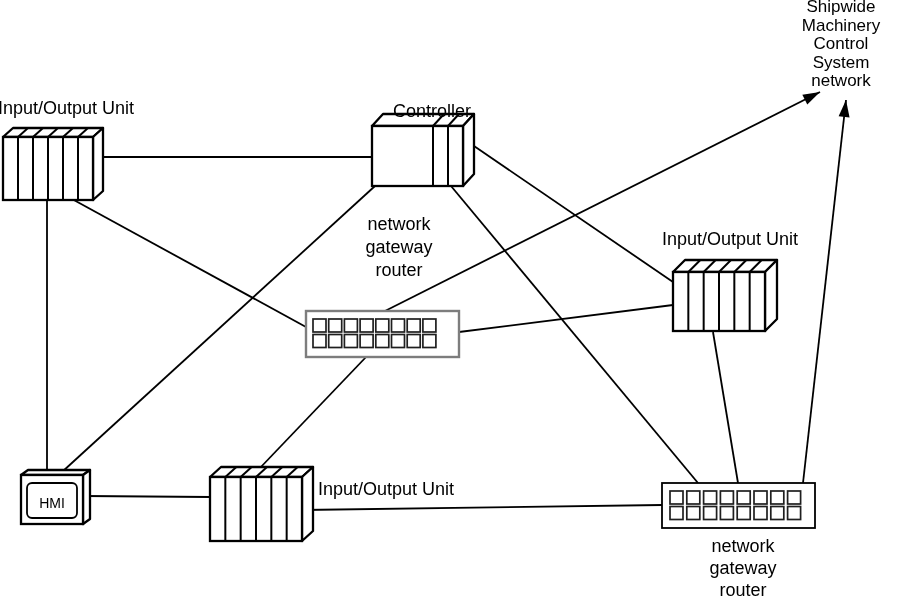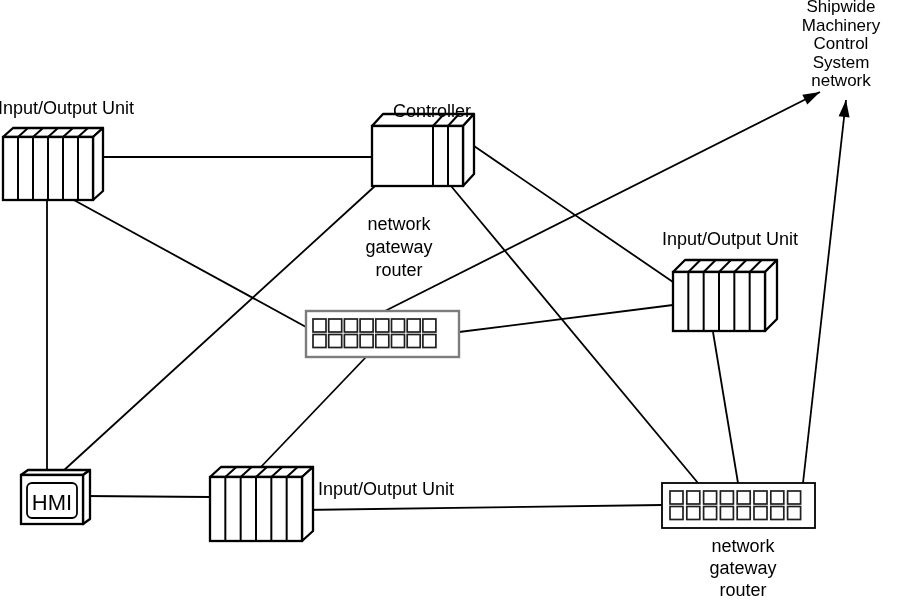--- a/index.html
+++ b/index.html
@@ -11,21 +11,21 @@
   .lbl{
     position:absolute;white-space:pre-line;font-size:18px;line-height:22px;
     color:#000;
   }
   .center{transform:translateX(-50%);text-align:center;}
   #lbl-note{left:841px;top:-2px;font-size:17px;line-height:18.5px;}
   #lbl-iou-tl{left:-2px;top:97px;}
   #lbl-controller{left:432px;top:100px;}
   #lbl-gw-center{left:399px;top:213px;line-height:23px;}
   #lbl-iou-right{left:730px;top:228px;}
-  #lbl-hmi{left:52px;top:492px;font-size:22px;}
+  #lbl-hmi{left:52px;top:492px;font-size:14px;}
   #lbl-iou-bottom{left:318px;top:478px;}
   #lbl-gw-bottom{left:743px;top:535px;line-height:22px;}
 </style>
 </head>
 <body>
 
 <div class="stage">
   <svg width="923" height="602" viewBox="0 0 923 602" xmlns="http://www.w3.org/2000/svg">
       <g>
         <line x1="103" y1="157" x2="372" y2="157" stroke="#000000" stroke-width="1.8"></line>

